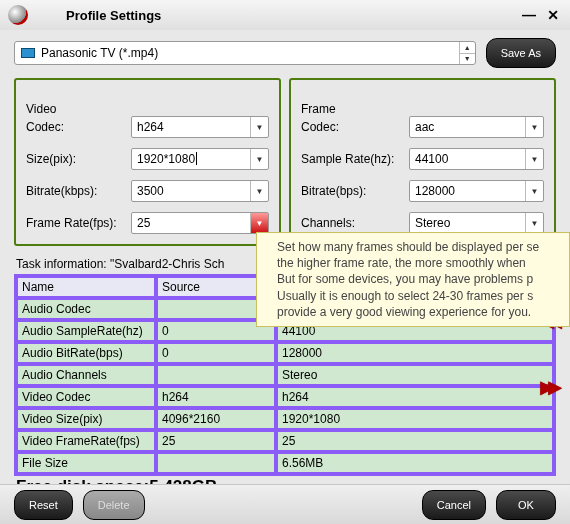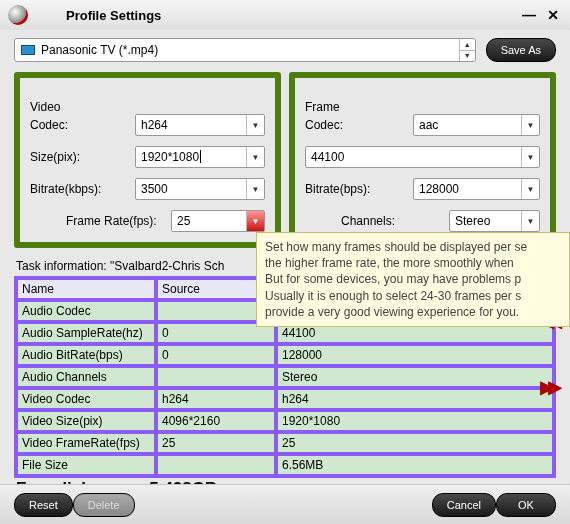--- a/index.html
+++ b/index.html
@@ -10,48 +10,48 @@
   .titlebar .title { font-weight: bold; font-size: 13px; flex: 1; padding-left: 32px; }
   .win-btn { width: 18px; height: 18px; display: inline-flex; align-items: center; justify-content: center; margin-left: 6px; cursor: pointer; font-weight: bold; font-size: 14px; }
   
   .profile-row { display: flex; align-items: center; padding: 8px 14px; gap: 10px; }
   .profile-select { flex: 1; height: 24px; border: 1px solid #999; border-radius: 3px; background: #fff; display: flex; align-items: center; padding: 0 6px; position: relative; }
   .profile-select .tv-icon { width: 14px; height: 10px; background: #2a90d0; border: 1px solid #0a4b6e; margin-right: 6px; }
   .profile-select .spinner { position: absolute; right: 0; top: 0; bottom: 0; width: 16px; display: flex; flex-direction: column; border-left: 1px solid #bbb; }
   .spinner-half { flex: 1; display: flex; align-items: center; justify-content: center; font-size: 7px; line-height: 1; color: #333; }
   .spinner-half:first-child { border-bottom: 1px solid #bbb; }
   
-  .btn-dark { background: linear-gradient(#4a4a4a, #1a1a1a); color: #fff; border: 1px solid #000; border-radius: 11px; height: 24px; padding: 0 14px; cursor: pointer; font-size: 11px; display: inline-flex; align-items: center; justify-content: center; }
+  .btn-dark { background: linear-gradient(#4a4a4a, #1a1a1a); color: #fff; border: 1px solid #000; border-radius: 11px; height: 30px; padding: 0 14px; cursor: pointer; font-size: 11px; display: inline-flex; align-items: center; justify-content: center; }
   .btn-dark.disabled { background: linear-gradient(#aaa, #888); color: #ddd; cursor: default; }
   
   .groups { display: flex; padding: 2px 14px 4px; gap: 8px; }
-  .group { flex: 1; border: 6px solid #4d7c0f; border-radius: 3px; padding: 22px 10px 10px; position: relative; background: #e8e8e8; }
+  .group { flex: 1; border: 2px solid #4d7c0f; border-radius: 3px; padding: 22px 10px 10px; position: relative; background: #e8e8e8; }
   .frow { display: flex; align-items: center; margin-bottom: 10px; }
-  .frow:last-child { margin-bottom: 0; margin-left: 36px; }
+  .frow:last-child { margin-bottom: 0; }
   .flabel { flex: 0 0 105px; }
   .audio .flabel { flex: 0 0 108px; }
   .fctrl { flex: 1; height: 22px; border: 1px solid #999; border-radius: 2px; background: #fff; display: flex; align-items: center; padding: 0 5px; position: relative; }
   .fctrl .caret { position: absolute; right: 0; top: 0; bottom: 0; width: 18px; border-left: 1px solid #bbb; display: flex; align-items: center; justify-content: center; font-size: 8px; color: #333; }
   .fctrl.highlight .caret { background: linear-gradient(#f99,#c11); color: #fff; }
   .cursor::after{content:'';display:inline-block;width:1px;height:13px;background:#000;vertical-align:-2px;margin-left:1px;}
   
   .taskinfo { margin: 4px 14px 0; }
   .task-title { font-size: 12px; padding: 3px 2px; }
   .task-table { width: 100%; border-collapse: collapse; background: #cce6cc; }
   .task-table th, .task-table td { border: 4px solid #8b5cf6; padding: 2px 4px; text-align: left; font-weight: normal; height: 18px; }
   .task-table th { background: #e8e8f4; }
   .task-table td { background: #cfe8cf; }
   .free-space { font-size: 17px; padding: 1px 2px 0; font-weight: bold; }
   
   .nav-arrows { position: absolute; right: 14px; top: 310px; display: flex; flex-direction: column; gap: 44px; }
   .nav-arrow { color: #b00000; font-size: 18px; letter-spacing: -6px; cursor: pointer; text-shadow: 0 0 1px #700; }
   
-  .tooltip { position: absolute; left: 256px; top: 232px; right: 0; background: #fffce0; border: 1px solid #c9c060; padding: 6px 8px; font-size: 12px; line-height: 1.35; color: #444; z-index: 10; }
-  
-  .footer { position: absolute; left: 0; right: 0; bottom: 0; height: 40px; display: flex; align-items: center; padding: 0 14px; background: linear-gradient(#efefef,#d9d9d9); border-top: 1px solid #c7c7c7; }
+  .tooltip { position: absolute; left: 256px; top: 232px; right: 0; background: #fffce0; border: 1px solid #c9c060; padding: 6px 20px; font-size: 12px; line-height: 1.35; color: #444; z-index: 10; }
+  
+  .footer { position: absolute; left: 0; right: 0; bottom: 0; height: 40px; display: flex; align-items: center; padding: 0 14px; gap: 10px; background: linear-gradient(#efefef,#d9d9d9); border-top: 1px solid #c7c7c7; }
   .footer .spacer { flex: 1; }
 </style>
 </head>
 <body>
 
 <div class="titlebar">
   <div class="app-icon"></div>
   <div class="title">Profile Settings</div>
   <div class="win-btn">—</div>
   <div class="win-btn">✕</div>
@@ -104,20 +104,21 @@
   <div class="group audio">
     <div class="legend">Frame</div>
     <div class="frow">
         <div class="flabel">Codec:</div>
       <div class="fctrl">
           <span>aac</span>
           <span class="caret">▼</span>
         </div>
       </div>
     <div class="frow">
+        <div class="flabel">Sample Rate(hz):</div>
       <div class="fctrl">
           <span>44100</span>
           <span class="caret">▼</span>
         </div>
       </div>
     <div class="frow">
         <div class="flabel">Bitrate(bps):</div>
       <div class="fctrl">
           <span>128000</span>
           <span class="caret">▼</span>

